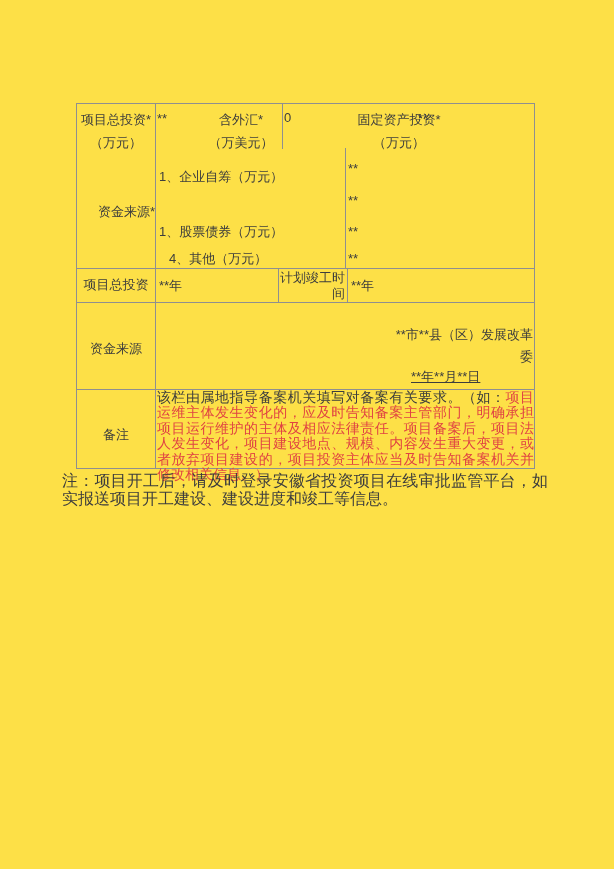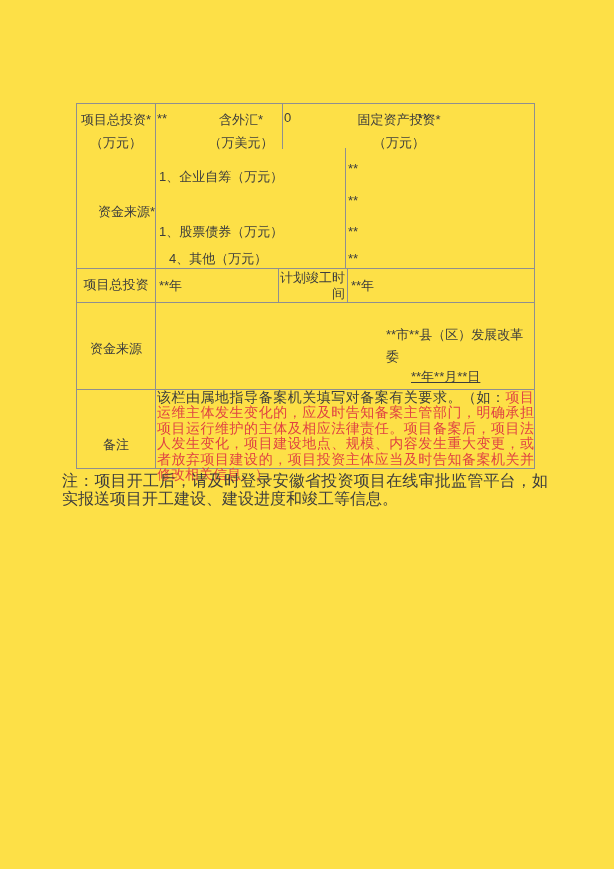--- a/index.html
+++ b/index.html
@@ -23,21 +23,21 @@
     border:1px solid var(--border);
   }
   .line{position:absolute;background:var(--border);}
   .vl{width:1px;}
   .hl{height:1px;left:0;width:457px;}
   .cell{position:absolute;white-space:nowrap;}
   .ctr{text-align:center;white-space:normal;}
   .lbl2{line-height:23px;}
   .authority{
     position:absolute;left:309px;top:220px;width:147px;
-    line-height:22px;white-space:normal;text-align:left;
+    line-height:22px;white-space:normal;text-align:right;
   }
   .remarks{
     position:absolute;left:80px;top:286px;width:377px;
     font-size:14px;line-height:15.4px;
     text-align:justify;text-justify:inter-ideograph;
     white-space:normal;
   }
   .remarks .red{color:var(--red);}
   .footnote{
     position:absolute;left:62px;top:472px;width:486px;
@@ -94,20 +94,20 @@
 
     <div class="cell ctr" style="left:0;top:172px;width:78px;">项目总投资</div>
     <div class="cell" style="left:82px;top:173px;">**年</div>
     <div class="cell ctr" style="left:202px;top:166px;width:66px;line-height:16px;text-align:right;">计划竣工时间</div>
     <div class="cell" style="left:274px;top:173px;">**年</div>
 
     <div class="cell ctr" style="left:0;top:236px;width:78px;">资金来源</div>
     <div class="authority">**市**县（区）发展改革委</div>
     <div class="cell" style="left:334px;top:264px;text-decoration:underline;">**年**月**日</div>
 
-    <div class="cell ctr" style="left:0;top:332px;width:78px;">备注</div>
+    <div class="cell ctr" style="left:0;top:322px;width:78px;">备注</div>
     <div class="remarks"><span>该栏由属地指导备案机关填写对备案有关要求。（如：</span><span class="red">项目运维主体发生变化的，应及时告知备案主管部门，明确承担项目运行维护的主体及相应法律责任。项目备案后，项目法人发生变化，项目建设地点、规模、内容发生重大变更，或者放弃项目建设的，项目投资主体应当及时告知备案机关并修改相关信息。）</span></div>
 
   </div>
 
   <div class="footnote">注：项目开工后，请及时登录安徽省投资项目在线审批监管平台，如实报送项目开工建设、建设进度和竣工等信息。</div>
 
 </div>
 
 </body></html>

